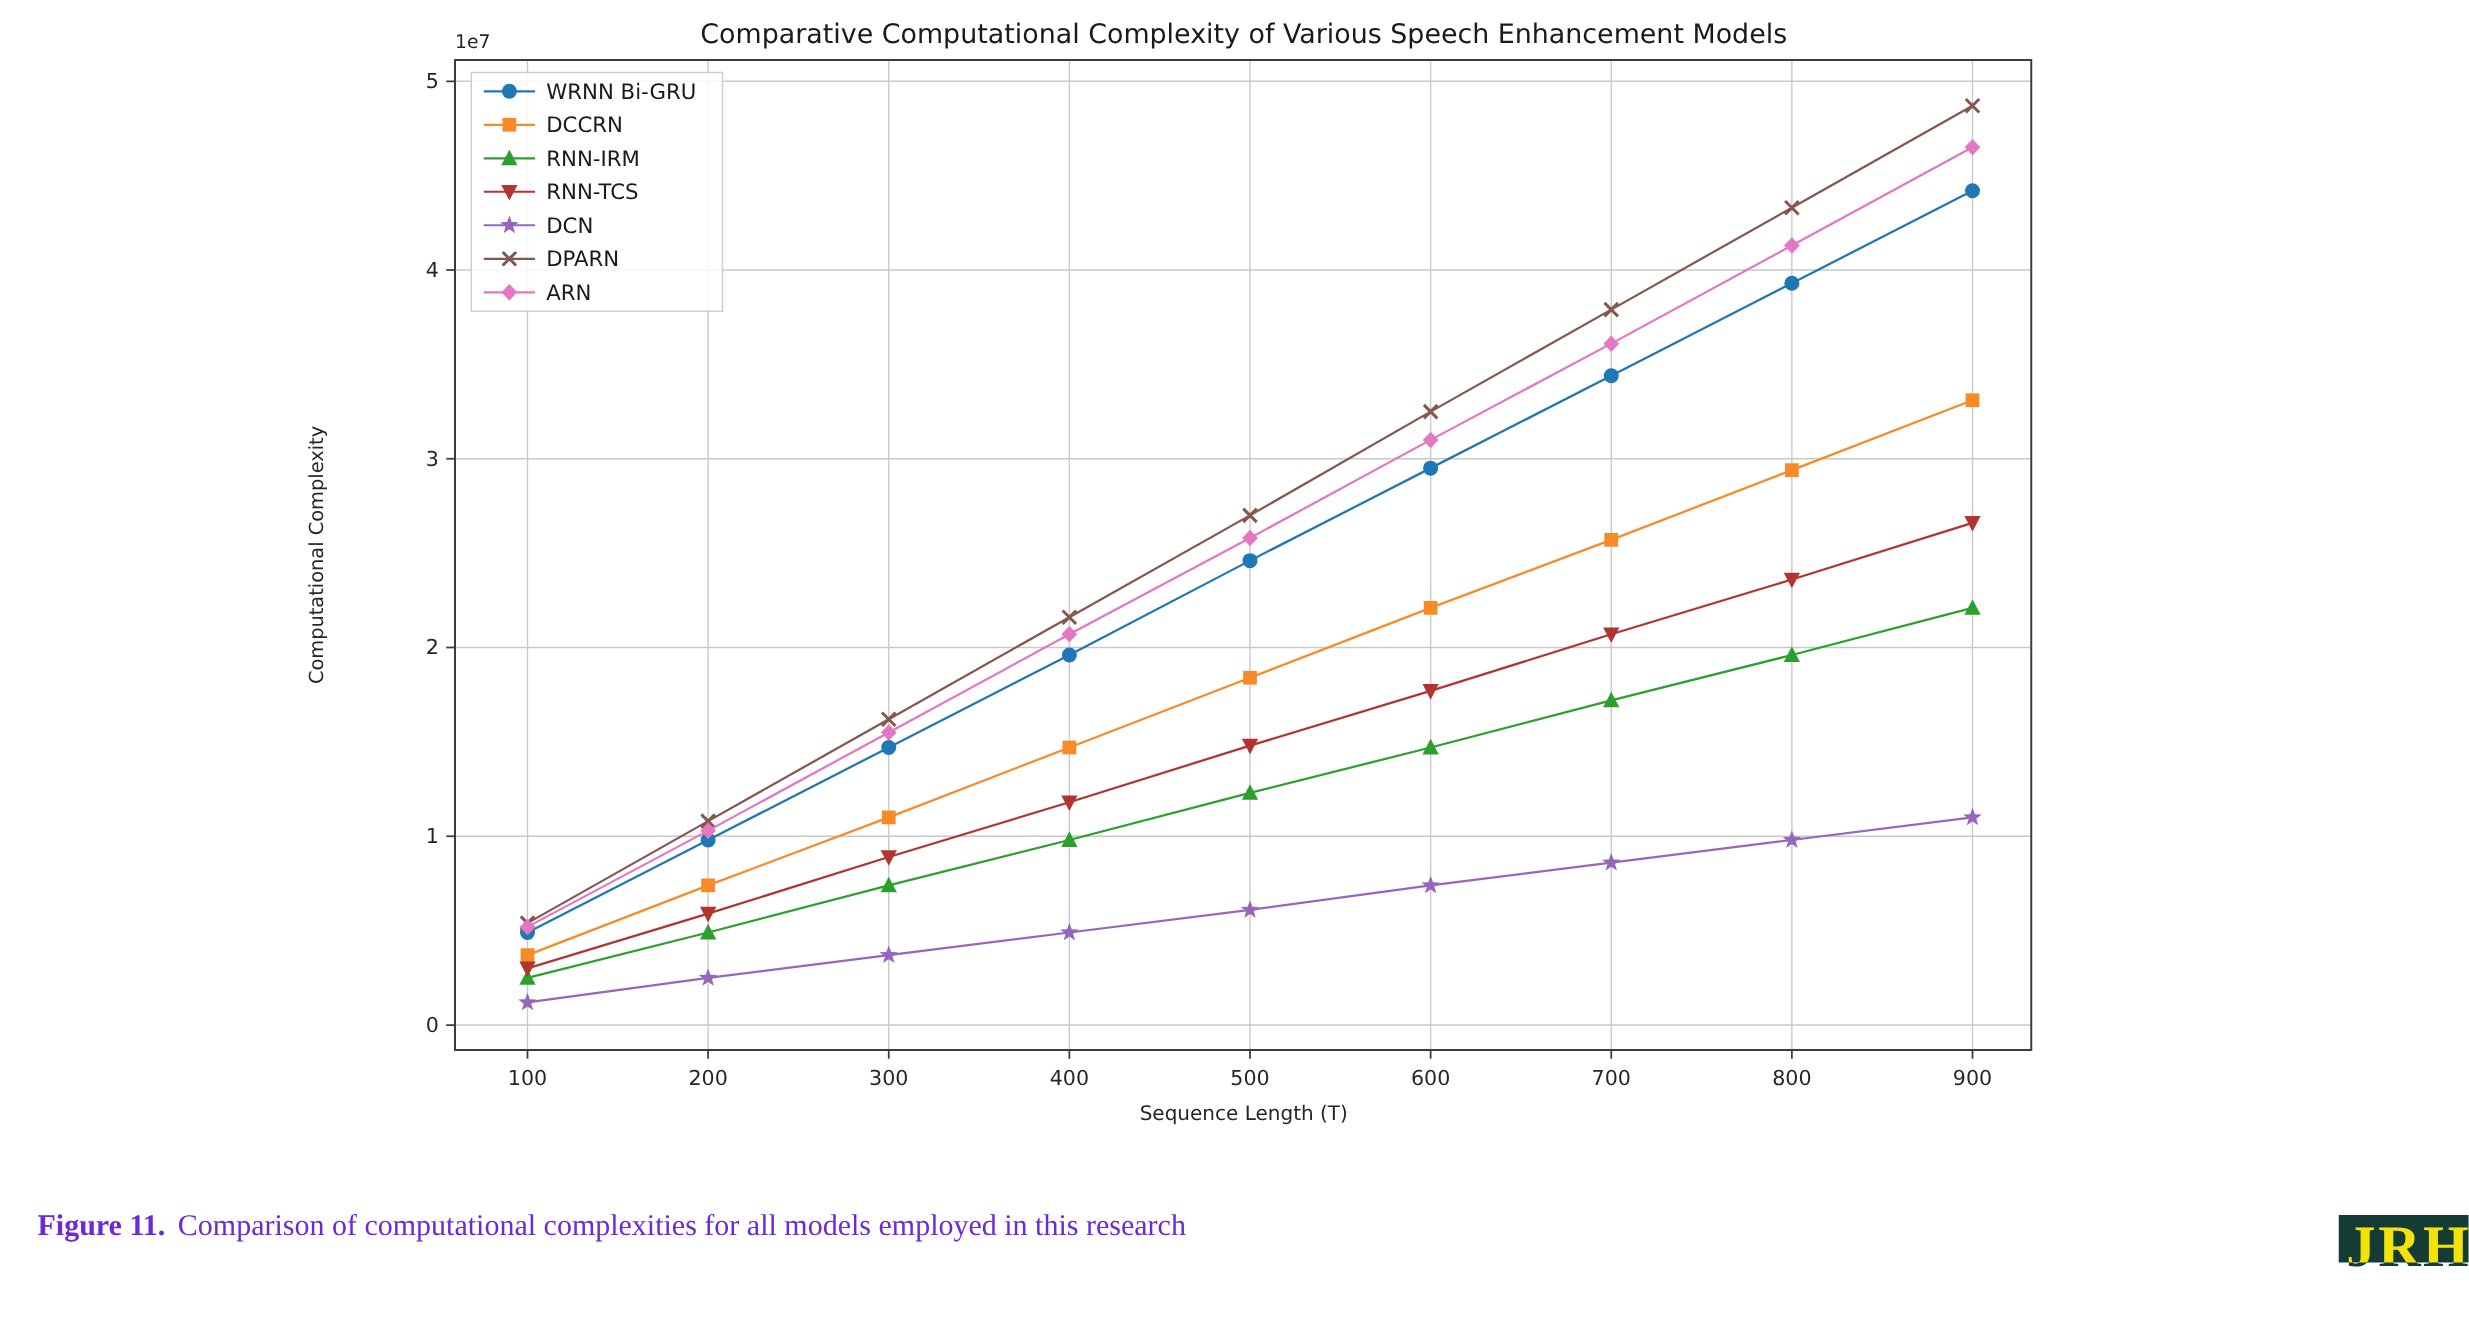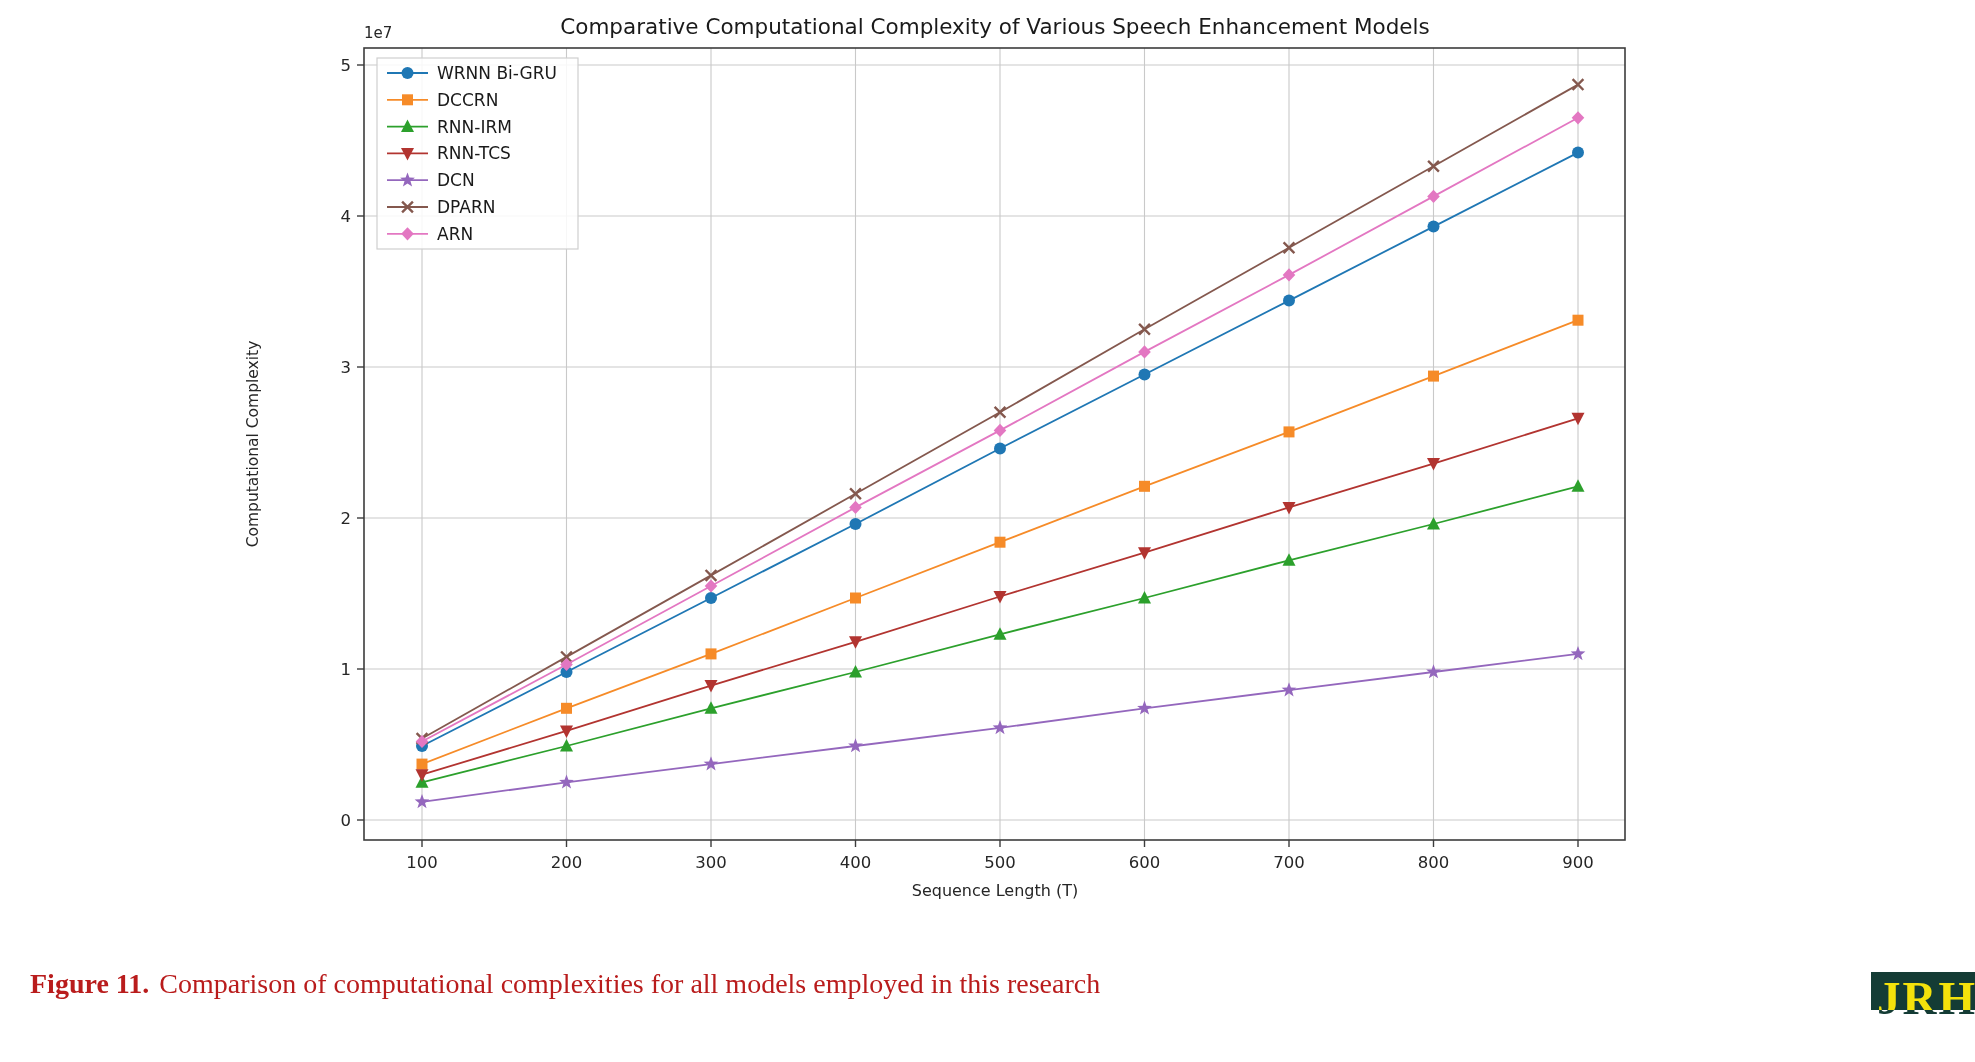--- a/index.html
+++ b/index.html
@@ -1,21 +1,21 @@
 <!DOCTYPE html>
 <html><head>
 <meta charset="utf-8">
 <style>
   html,body{margin:0;padding:0;background:#ffffff;}
   .page{position:relative;width:1975px;height:1062px;background:#ffffff;overflow:hidden;
         font-family:"DejaVu Sans",sans-serif;}
   .figure-block{position:absolute;left:240px;top:10px;width:1420px;height:905px;}
   .figure-block svg{display:block;}
   .caption{position:absolute;left:30px;top:966px;width:1560px;margin:0;
-           font-family:"Liberation Serif",serif;font-size:28px;color:#b91c1c;line-height:1.25;}
+           font-family:"Liberation Serif",serif;font-size:24px;color:#6d28d9;line-height:1.25;}
   .caption b{font-weight:700;margin-right:10px;}
   .logo{position:absolute;left:1871px;top:972px;width:112px;height:64px;}
   .logo-band{position:absolute;left:0;top:0;width:112px;height:38px;background:#143c35;}
   .logo-text{position:absolute;left:6px;top:0;width:106px;height:58px;line-height:52px;
              font-family:"Liberation Serif",serif;font-weight:700;font-size:47px;
              letter-spacing:2px;white-space:nowrap;}
   .logo-text.dark{color:#143c35;}
   .logo-text.yellow{color:#f4e20b;clip-path:inset(0 0 calc(100% - 38px) 0);}
 </style>
 </head>

